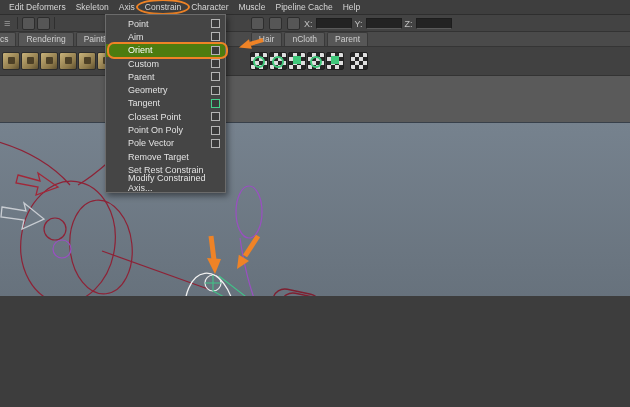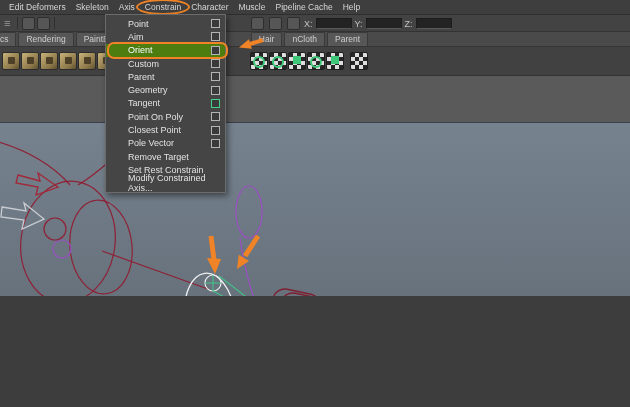--- a/index.html
+++ b/index.html
@@ -232,25 +232,25 @@
     </div>
     <div class="mi">
       <span>Geometry</span>
       <span class="optbox"></span>
     </div>
     <div class="mi">
       <span>Tangent</span>
       <span class="optbox green"></span>
     </div>
     <div class="mi">
+      <span>Closest Point</span>
+      <span class="optbox"></span>
+    </div>
+    <div class="mi">
       <span>Point On Poly</span>
-      <span class="optbox"></span>
-    </div>
-    <div class="mi">
-      <span>Closest Point</span>
       <span class="optbox"></span>
     </div>
     <div class="mi">
       <span>Pole Vector</span>
       <span class="optbox"></span>
     </div>
     <div class="mi">
       <span>Remove Target</span>
     </div>
     <div class="mi">

